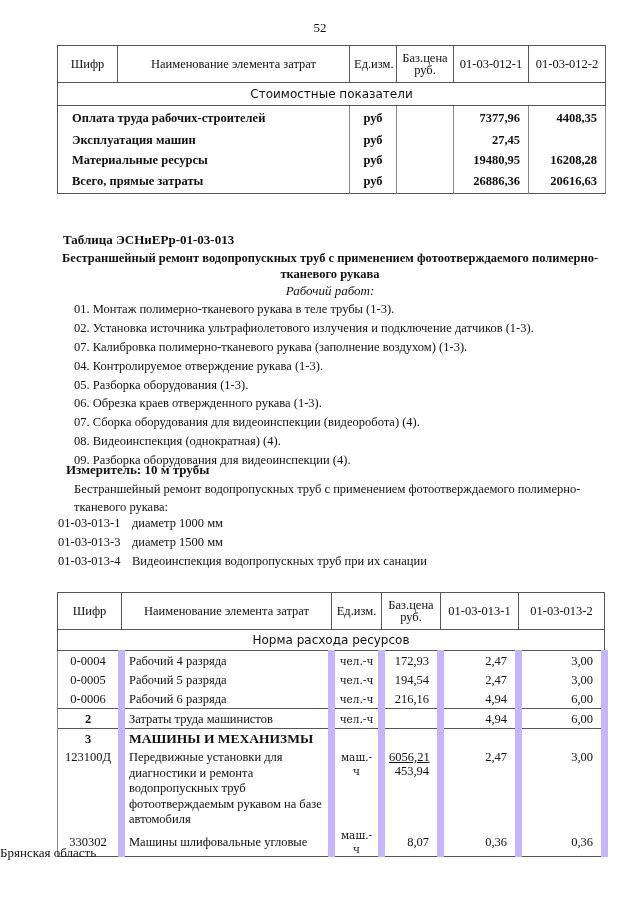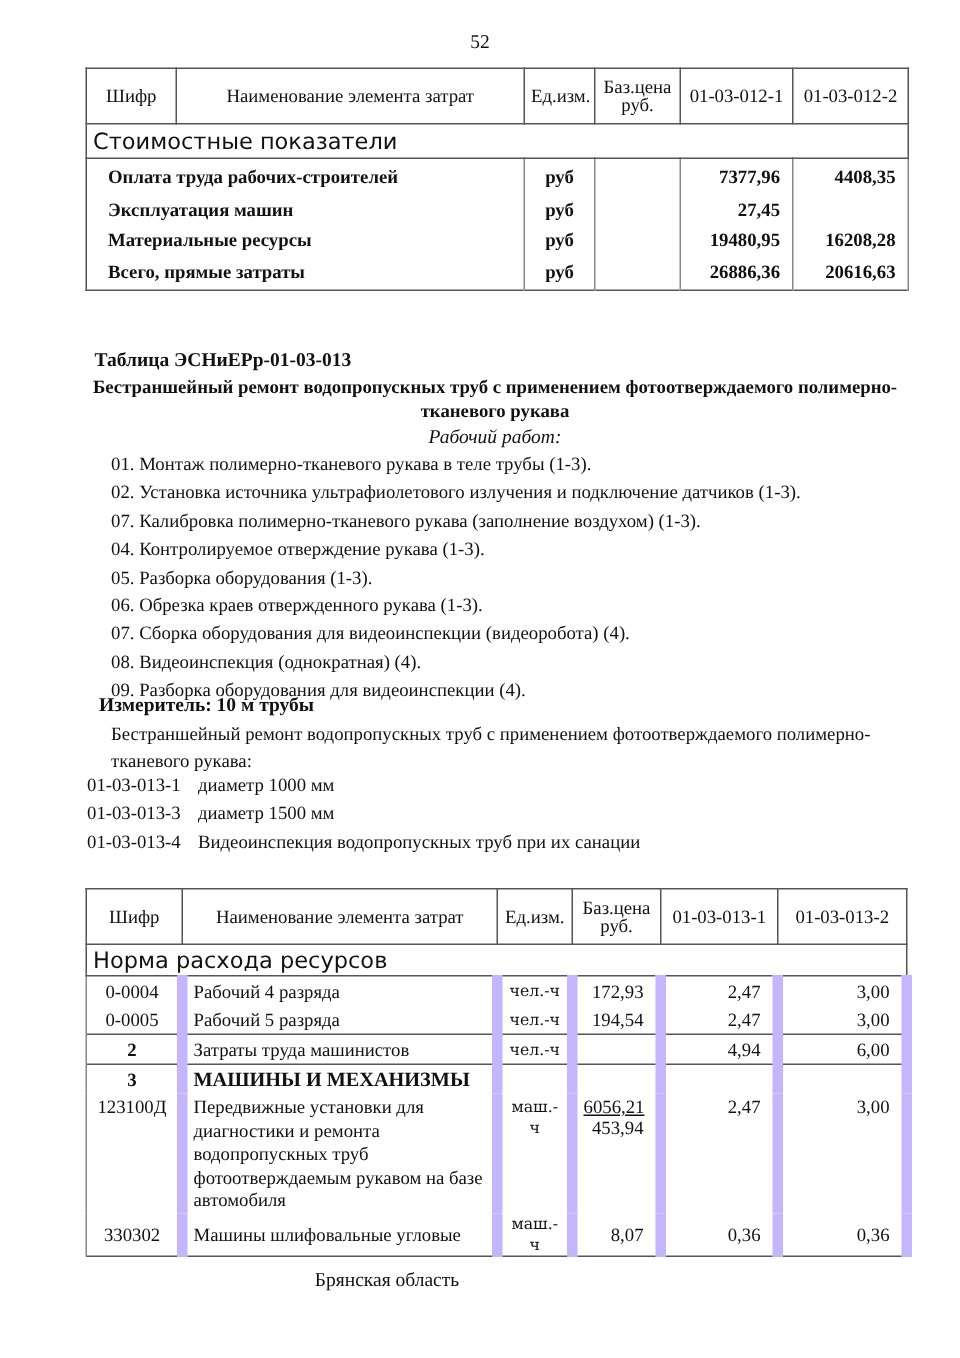--- a/index.html
+++ b/index.html
@@ -8,21 +8,21 @@
     font-family: "Liberation Serif", "DejaVu Serif", serif;
     color: #111; font-size: 12.5px;
   }
   .abs { position: absolute; }
   .page-num { top: 20px; left: 0; width: 640px; text-align: center; font-size: 13px; }
 
   table.t { position: absolute; border-collapse: collapse; table-layout: fixed; }
   table.t td { padding: 0 4px; vertical-align: middle; line-height: 14px; }
   .t1 { left: 57px; top: 45px; width: 548px; border: 1px solid #555; }
   .t1 .hdr td { height: 36px; border: 1px solid #555; text-align: center; font-size: 12.5px; }
-  .subhdr td { height: 22px; border: 1px solid #555; text-align: left; font-family: "DejaVu Sans", sans-serif; font-size: 15px; padding-right: 8px; }
+  .subhdr td { height: 22px; border: 1px solid #555; text-align: center; font-family: "DejaVu Sans", sans-serif; font-size: 12px; padding-right: 8px; }
   .t1 .row td { height: 20px; font-weight: bold; font-size: 12.5px; border-left: 1px solid #888; border-right: 1px solid #888; }
   .t1 .row td.lbl { border-left: none; border-right: 1px solid #888; padding-left: 14px; }
   .num { text-align: right; padding-right: 8px !important; }
   .ctr { text-align: center; }
 
   .tbl-id { left: 63px; top: 232px; font-weight: bold; font-size: 13px; }
   .title { left: 60px; width: 540px; top: 250px; text-align: center; font-weight: bold; font-size: 12.5px; line-height: 16px; }
   .subtitle { left: 60px; width: 540px; top: 283px; text-align: center; font-style: italic; font-size: 13px; }
   .work-list { left: 74px; top: 300px; font-size: 12.5px; }
   .work-list div { height: 18.9px; line-height: 18.9px; white-space: nowrap; }
@@ -33,21 +33,21 @@
   .codes span.code { display: inline-block; width: 74px; }
 
   .t2 { left: 57px; top: 592px; width: 547px; border: 1px solid #555; }
   .t2 .hdr td { height: 36px; border: 1px solid #555; text-align: center; font-size: 12.5px; }
   .t2 .r td { height: 19px; font-size: 12.5px; border-left: 1px solid #888; border-right: 7px solid #c4b5fd; }
   .t2 .r td.unit { font-family: "DejaVu Serif", serif; font-size: 10.5px; }
   .t2 .sep td { border-top: 1px solid #555; }
   .bold { font-weight: bold; }
   .t2 .tall td { vertical-align: top; padding-top: 2px; margin-top: 17px; }
   .underline { text-decoration: underline; }
-  .footer { top: 845px; left: 0; width: 516px; text-align: center; font-size: 13px; }
+  .footer { top: 845px; left: 0; width: 516px; font-size: 13px; }
 </style>
 </head>
 <body>
 
 <div class="abs page-num">52</div>
 
 <table class="t t1">
   <colgroup>
       <col style="width:60px">
       <col style="width:232px">
@@ -154,20 +154,28 @@
     <td class="num">3,00</td>
   </tr>
   <tr class="r">
     <td class="ctr">0-0005</td>
     <td>Рабочий 5 разряда</td>
     <td class="ctr unit">чел.-ч</td>
     <td class="num">194,54</td>
     <td class="num">2,47</td>
     <td class="num">3,00</td>
   </tr>
+  <tr class="r">
+    <td class="ctr">0-0006</td>
+    <td>Рабочий 6 разряда</td>
+    <td class="ctr unit">чел.-ч</td>
+    <td class="num">216,16</td>
+    <td class="num">4,94</td>
+    <td class="num">6,00</td>
+  </tr>
   <tr class="r sep">
     <td class="ctr bold">2</td>
     <td>Затраты труда машинистов</td>
     <td class="ctr unit">чел.-ч</td>
     <td class="num"></td>
     <td class="num">4,94</td>
     <td class="num">6,00</td>
   </tr>
   <tr class="r sep">
     <td class="ctr bold">3</td>

